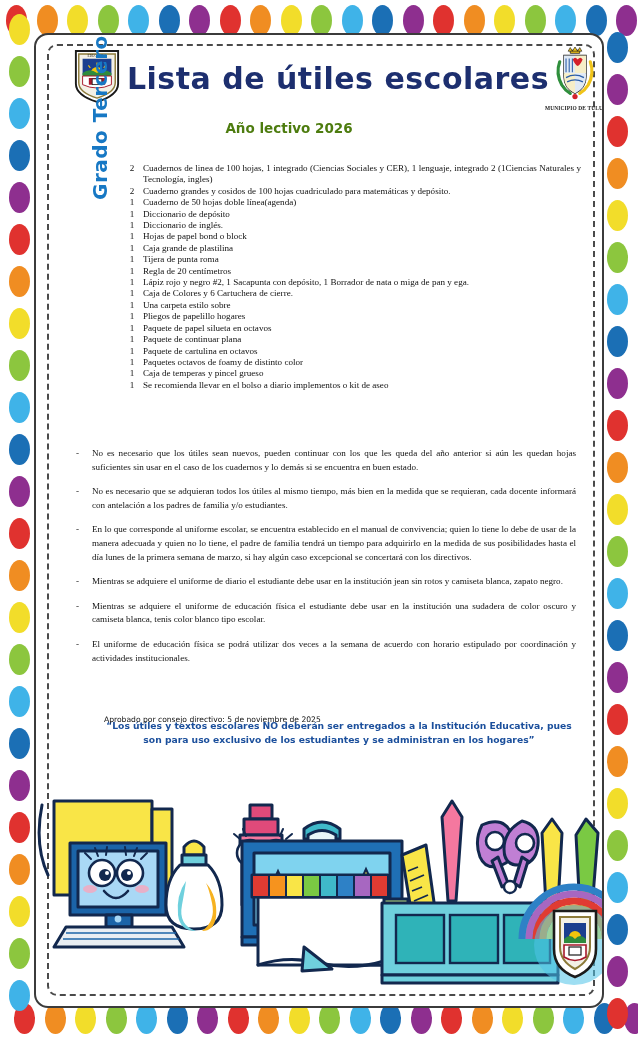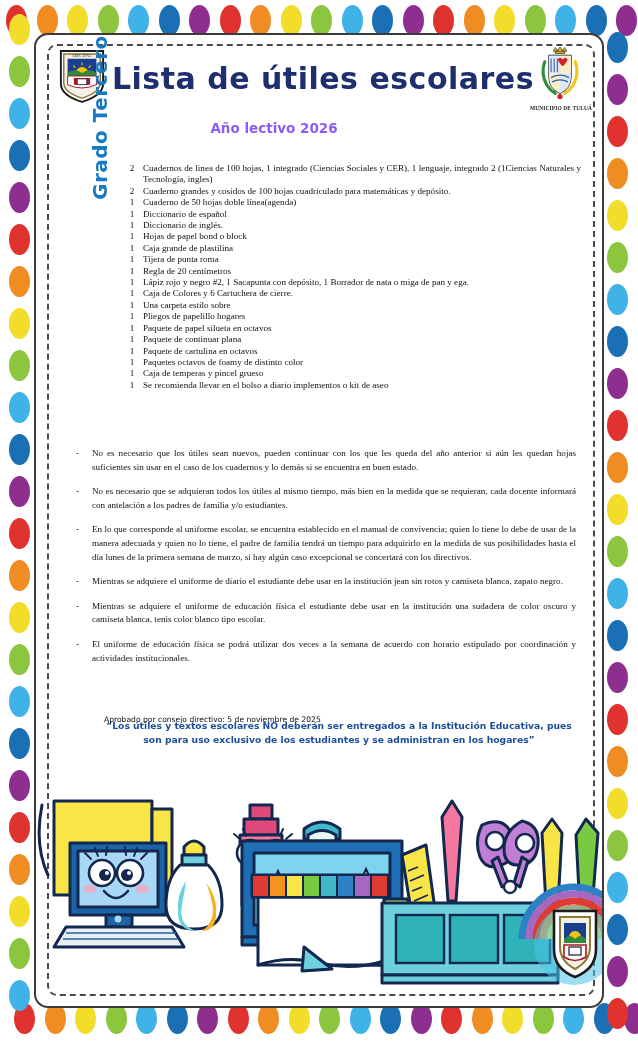--- a/index.html
+++ b/index.html
@@ -44,21 +44,21 @@
   #inner-dash {
     position: absolute;
     left: 11px; top: 9px;
     width: 548px; height: 952px;
     border: 2px dashed #4a4a4a;
     border-radius: 10px;
     pointer-events: none;
   }
 
   
-  #header { position: absolute; left: 0; top: 0; width: 570px; height: 120px; }
+  #header { position: absolute; left: 15px; top: 0; width: 570px; height: 120px; }
   .crest { position: absolute; }
   #crest-left { left: 22px; top: 14px; width: 48px; height: 54px; }
   #crest-right { left: 495px; top: 8px; width: 58px; height: 66px; }
   #crest-right-label {
     position: absolute; left: 482px; top: 70px; width: 86px;
     text-align: center;
     font-family: "Liberation Serif", serif;
     font-size: 5.4px; font-weight: bold; color: #1a1a1a;
     letter-spacing: .15px;
   }
@@ -69,21 +69,21 @@
     font-size: 30px;
     font-weight: bold;
     color: #1d2f6f;
     letter-spacing: .5px;
     white-space: nowrap;
   }
   #subtitle {
     position: absolute; left: 0; top: 85px; width: 476px;
     text-align: center;
     font-family: "DejaVu Sans", sans-serif;
-    font-size: 13.5px; font-weight: bold; color: #8b5cf6;
+    font-size: 13.5px; font-weight: bold; color: #4d7c0f;
   }
 
   
   #grade-label {
     position: absolute; left: 52px; top: 165px;
     width: 210px;
     transform: rotate(-90deg);
     transform-origin: 0 0;
     font-family: "DejaVu Sans", sans-serif;
     font-size: 20px; font-weight: bold;
@@ -300,21 +300,21 @@
         <div class="supply-row">
           <div class="supply-qty">2</div>
           <div class="supply-text">Cuaderno grandes y cosidos de 100 hojas cuadriculado para matemáticas y depósito.</div>
         </div>
         <div class="supply-row">
           <div class="supply-qty">1</div>
           <div class="supply-text">Cuaderno de 50 hojas doble línea(agenda)</div>
         </div>
         <div class="supply-row">
           <div class="supply-qty">1</div>
-          <div class="supply-text">Diccionario de español</div>
+          <div class="supply-text">Diccionario de depósito</div>
         </div>
         <div class="supply-row">
           <div class="supply-qty">1</div>
           <div class="supply-text">Diccionario de inglés.</div>
         </div>
         <div class="supply-row">
           <div class="supply-qty">1</div>
           <div class="supply-text">Hojas de papel bond o block</div>
         </div>
         <div class="supply-row">

